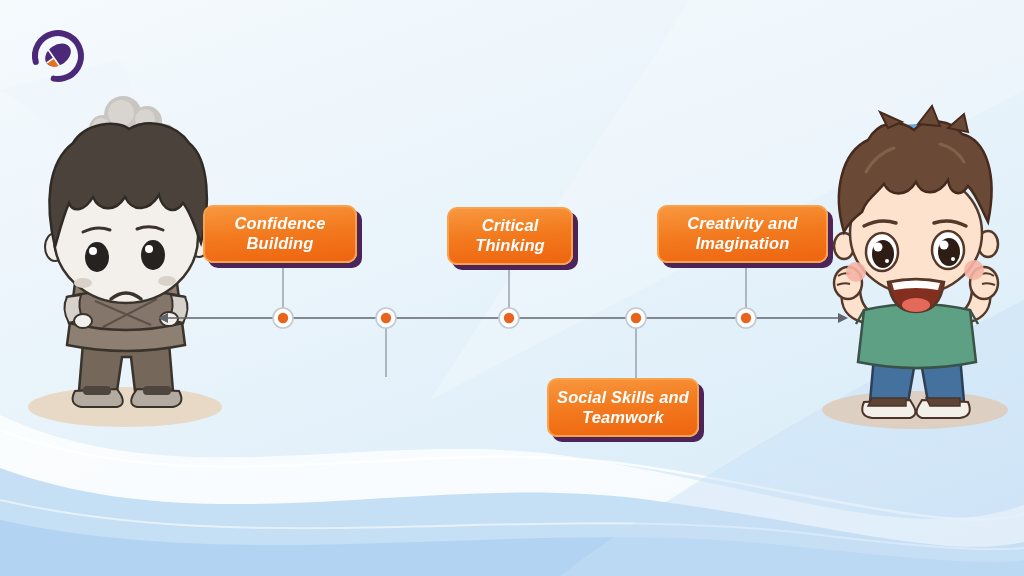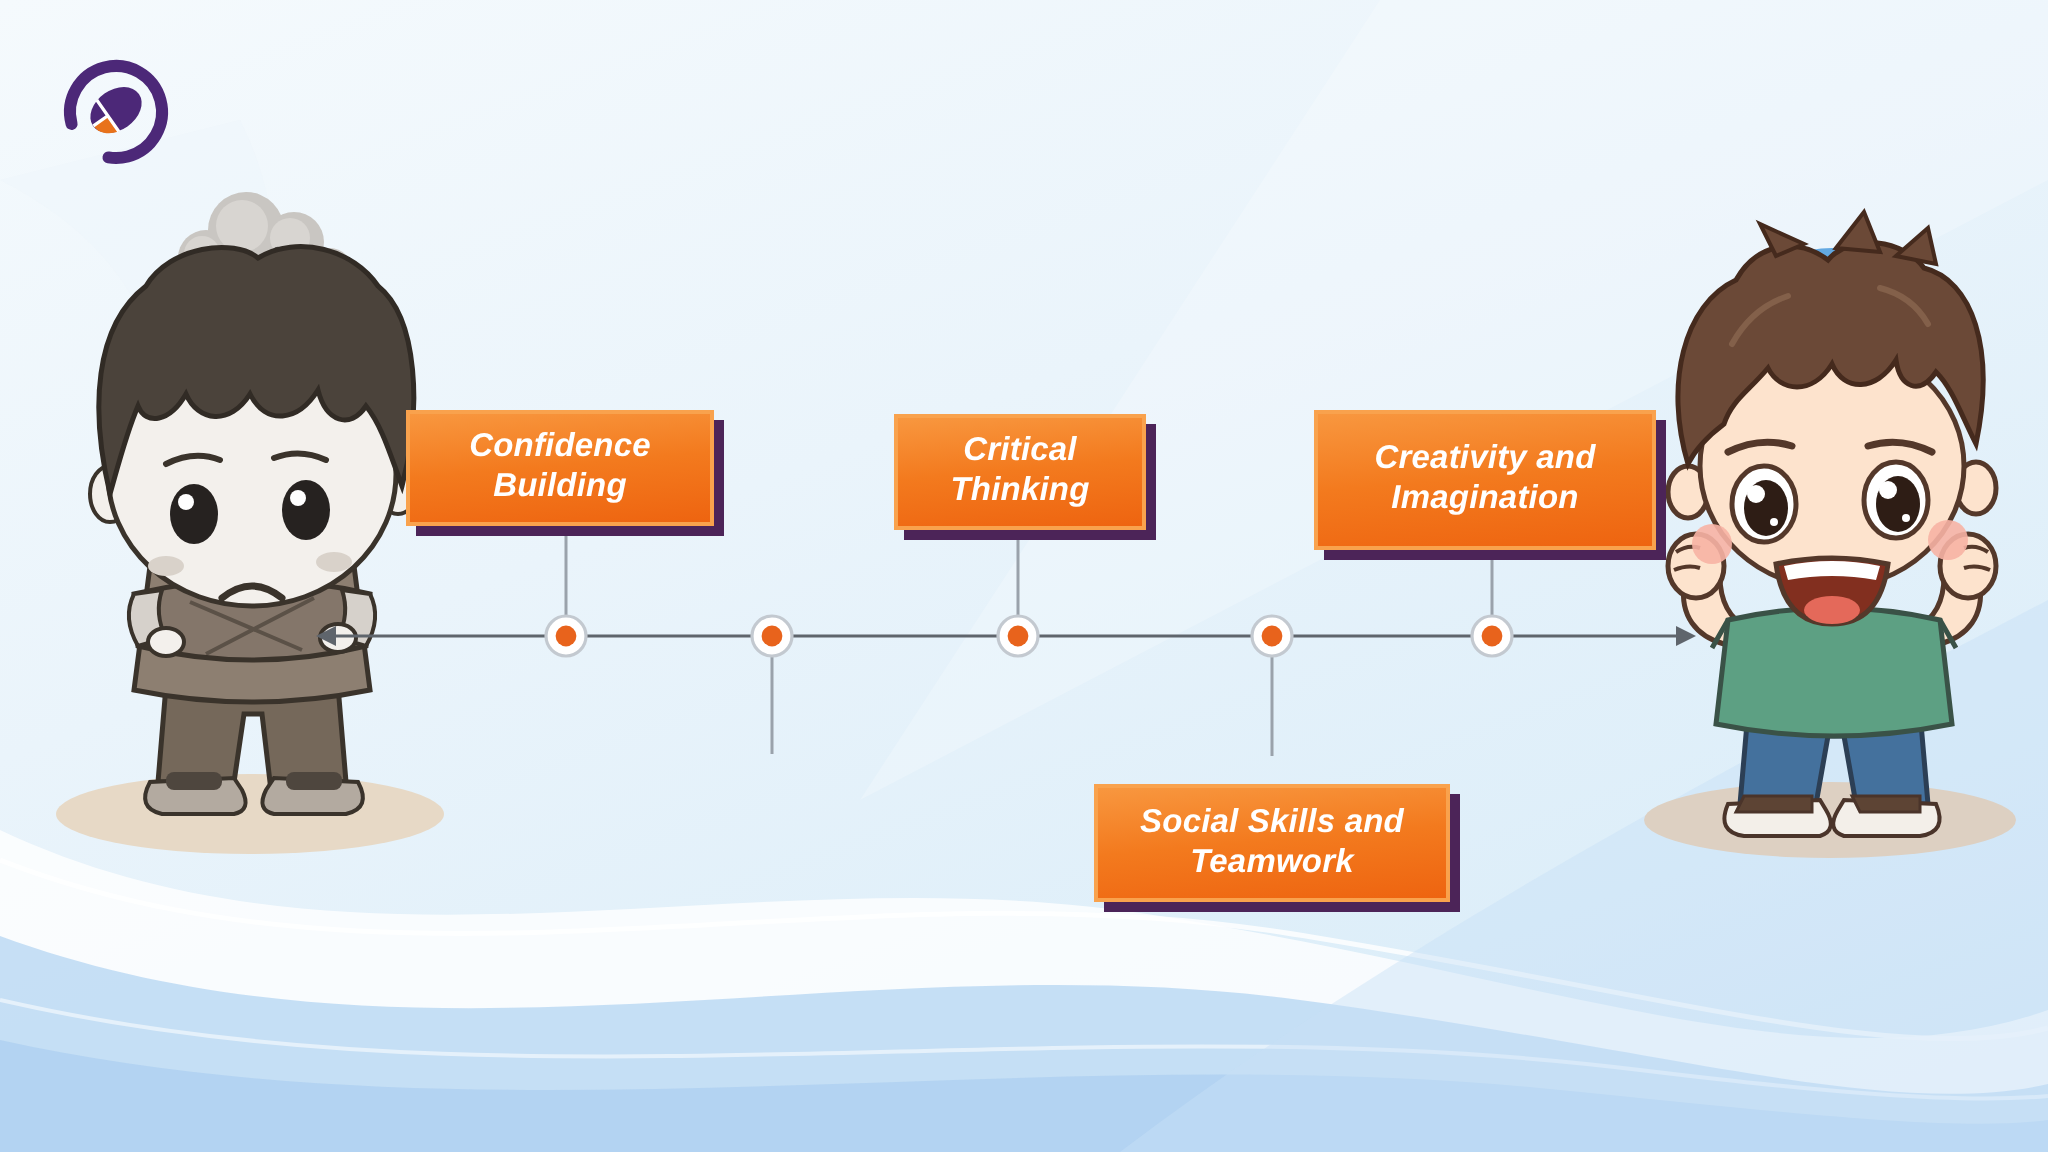--- a/index.html
+++ b/index.html
@@ -10,29 +10,29 @@
   }
   .bg-svg,.tl-svg{position:absolute;left:0;top:0;width:1024px;height:576px;display:block;}
   .logo{position:absolute;left:27px;top:25px;width:62px;height:62px;}
   .char{position:absolute;}
   .char.sad{left:25px;top:85px;width:210px;height:350px;}
   .char.happy{left:822px;top:100px;width:190px;height:335px;}
   .tl-box{
     position:absolute;display:flex;align-items:center;justify-content:center;
     text-align:center;color:#fff;font-weight:bold;font-style:italic;
     font-size:16.5px;line-height:1.2;letter-spacing:.1px;
-    border-radius:0;border:2px solid #f9a24d;box-sizing:border-box;padding:0 8px;
+    border-radius:10px;border:2px solid #f9a24d;box-sizing:border-box;padding:0 8px;
     background:linear-gradient(175deg,#f8973f 0%,#f37a1e 48%,#ee6410 100%);
     box-shadow:5px 5px 0 #4c2458;
   }
   .b-confidence{left:203px;top:205px;width:154px;height:58px;}
   .b-emotional {left:313px;top:377px;width:144px;height:58px;}
   .b-critical  {left:447px;top:207px;width:126px;height:58px;}
-  .b-social    {left:547px;top:392px;width:178px;height:59px;}
-  .b-creativity{left:657px;top:205px;width:171px;height:70px;}
+  .b-social    {left:547px;top:378px;width:152px;height:59px;}
+  .b-creativity{left:657px;top:205px;width:171px;height:58px;}
 </style>
 </head>
 <body>
 
 <div class="canvas">
 
   <svg class="bg-svg" viewBox="0 0 1024 576" aria-hidden="true">
     <path d="M690 0 L1024 0 L1024 90 L430 400 Z" fill="#ffffff" opacity="0.22"></path>
     <path d="M0 415 C180 500 380 425 580 458 C780 490 910 545 1024 505 L1024 576 L0 576 Z" fill="#ffffff" opacity="0.78"></path>
     <path d="M0 430 C200 508 420 432 640 466 C820 494 950 534 1024 514" fill="none" stroke="#ffffff" stroke-width="2.5" opacity="0.8"></path>

